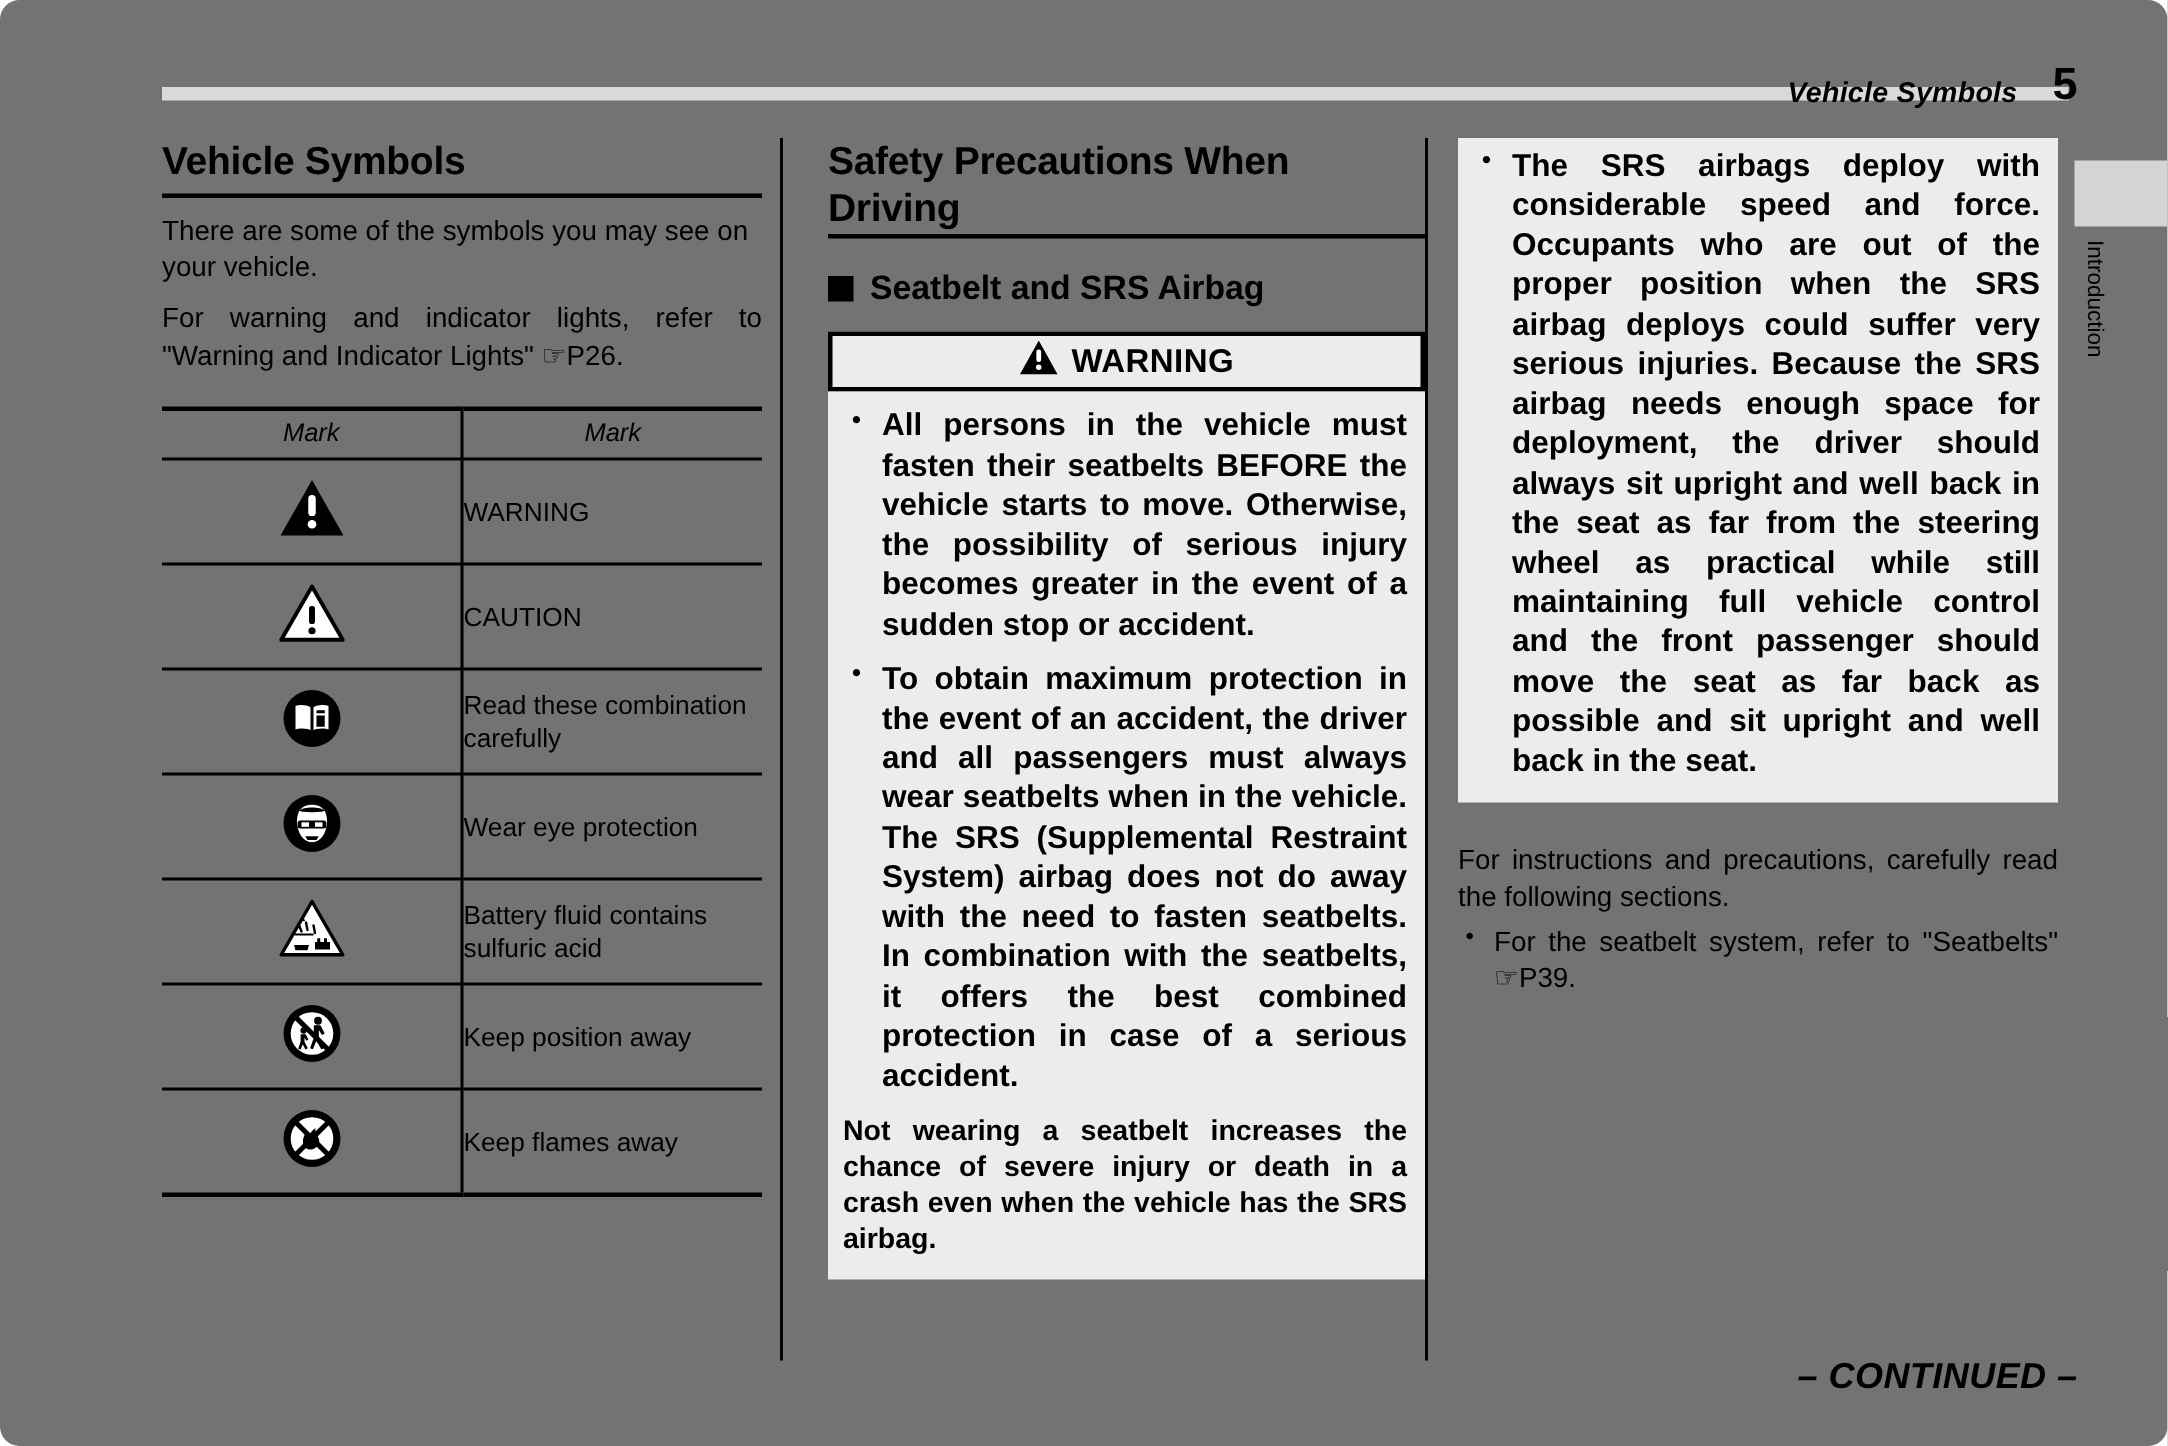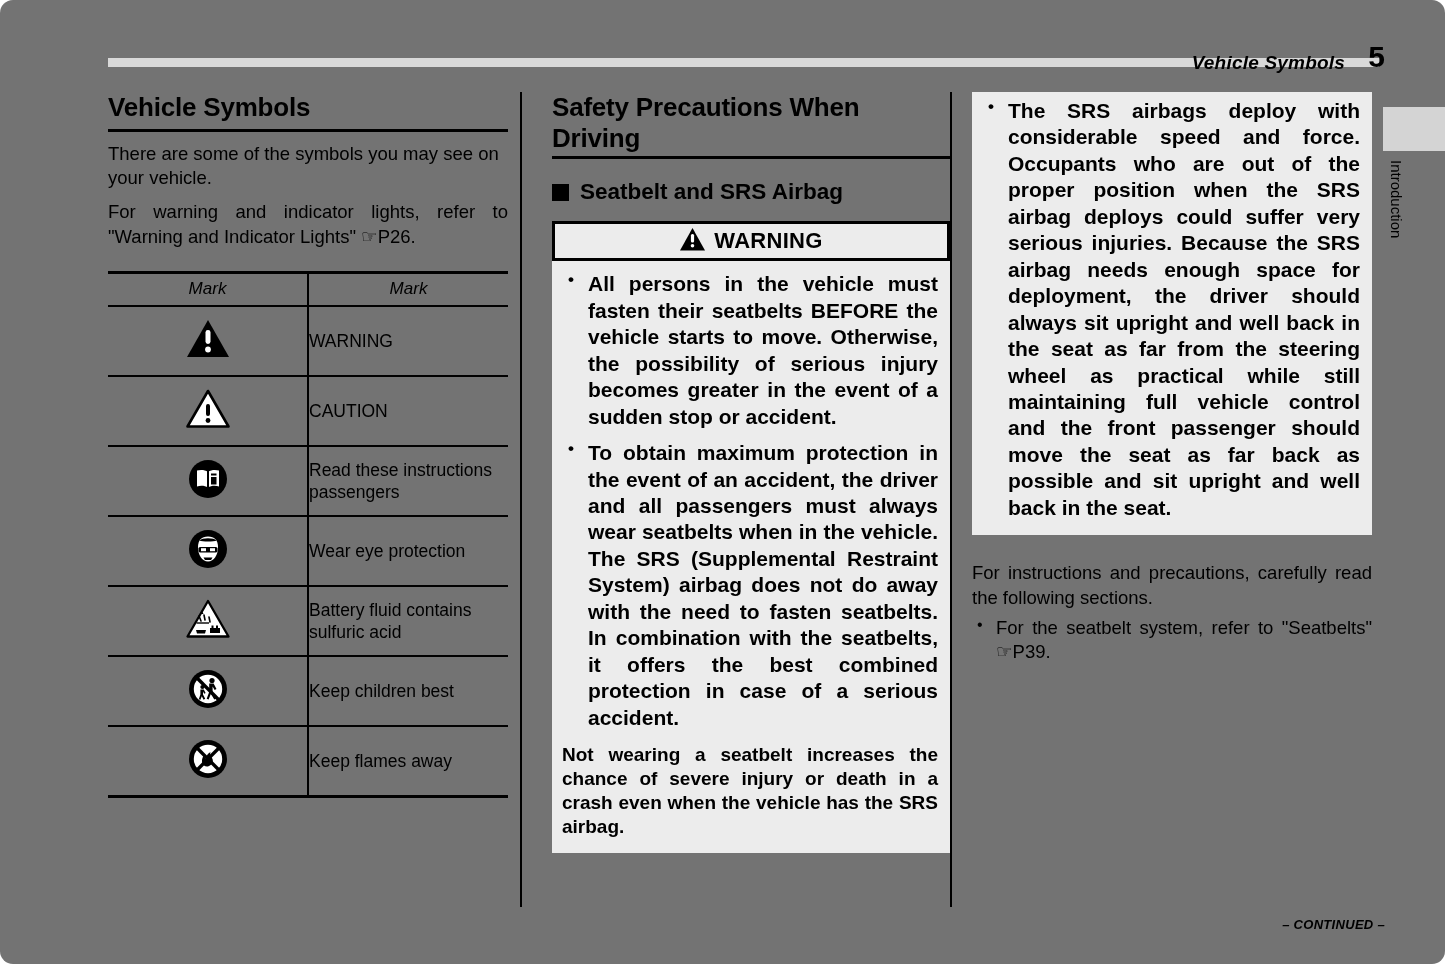--- a/index.html
+++ b/index.html
@@ -232,21 +232,21 @@
     left: 5px;
     top: -1px;
     font-size: 16px;
   }
 
   
   #footer {
     position: absolute;
     right: 60px;
     bottom: 32px;
-    font-size: 13px;
+    font-size: 24px;
     font-weight: bold;
     font-style: italic;
     letter-spacing: 0.3px;
     white-space: nowrap;
   }
 </style>
 </head>
 <body>
 
 <div id="page">
@@ -309,21 +309,21 @@
               <svg width="42" height="42" viewBox="0 0 42 42">
                 <circle cx="21" cy="21" r="19" fill="#000"></circle>
                 <path d="M21 14 C18 11.6 13 11.6 10 12.6 L10 28.4 C13 27.4 18 27.4 21 29.4 Z" fill="#fff"></path>
                 <path d="M21 14 C24 11.6 29 11.6 32 12.6 L32 28.4 C29 27.4 24 27.4 21 29.4 Z" fill="#fff"></path>
                 <rect x="24" y="15.5" width="5.5" height="2" fill="#000"></rect>
                 <rect x="24" y="19" width="5.5" height="7.5" fill="#000"></rect>
                 <rect x="20" y="13" width="2" height="17" fill="#000"></rect>
               </svg>
             </span>
           </td>
-          <td class="name-cell">Read these instructions passengers</td>
+          <td class="name-cell">Read these combination carefully</td>
         </tr>
 
         <tr>
           <td class="mark-cell">
             <span class="sym">
               <svg width="42" height="42" viewBox="0 0 42 42">
                 <circle cx="21" cy="21" r="19" fill="#000"></circle>
                 <path d="M21 8.5 C14.5 8.5 11 12.5 11 19 C11 27 15 33.5 21 33.5 C27 33.5 31 27 31 19 C31 12.5 27.5 8.5 21 8.5 Z" fill="#fff"></path>
                 <path d="M12.5 12.5 C15 9.5 27 9.5 29.5 12.5 C27 13.8 15 13.8 12.5 12.5 Z" fill="#000"></path>
                 <rect x="11.5" y="19" width="19" height="5.4" rx="1.6" fill="#000"></rect>
@@ -361,21 +361,21 @@
                 <circle cx="21" cy="21" r="19" fill="#000"></circle>
                 <circle cx="21" cy="21" r="14.2" fill="#fff"></circle>
                 <circle cx="25" cy="12.5" r="2.6" fill="#000"></circle>
                 <path d="M24.8 15.5 L26.6 15.5 L29.5 21 L27.6 22 L25.6 18.6 L25.6 24 L29.2 30.5 L27.3 31.6 L23.9 25.8 L21.6 31.5 L19.7 30.8 L22.2 24 L22.2 15.5 Z" fill="#000"></path>
                 <circle cx="15.4" cy="19" r="2.1" fill="#000"></circle>
                 <path d="M15.2 21.5 L16.8 21.5 L18.6 25 L17.2 25.8 L16 23.6 L16 26.5 L18.2 30.8 L16.6 31.7 L14.8 28.2 L13.4 31.7 L11.8 31.2 L13.4 26.5 L13.4 21.5 Z" fill="#000"></path>
                 <path d="M9.8 9.8 L32.2 32.2" stroke="#000" stroke-width="3.4"></path>
               </svg>
             </span>
           </td>
-          <td class="name-cell">Keep children best</td>
+          <td class="name-cell">Keep position away</td>
         </tr>
 
         <tr>
           <td class="mark-cell">
             <span class="sym">
               <svg width="42" height="42" viewBox="0 0 42 42">
                 <circle cx="21" cy="21" r="19" fill="#000"></circle>
                 <circle cx="21" cy="21" r="14.2" fill="#fff"></circle>
                 <path d="M17 27.5 C13.5 24.5 15 19.5 17.5 16.5 C17 19 18.2 20.2 19 20.8 C19.2 17.8 20.8 15.5 23.5 14 C22.5 17 24.5 18.5 25.5 21 C26.6 23.8 24.8 27.2 21.5 28.2 C20 28.6 18.2 28.4 17 27.5 Z" fill="#000"></path>
                 <path d="M9.8 9.8 L32.2 32.2" stroke="#000" stroke-width="3.4"></path>

